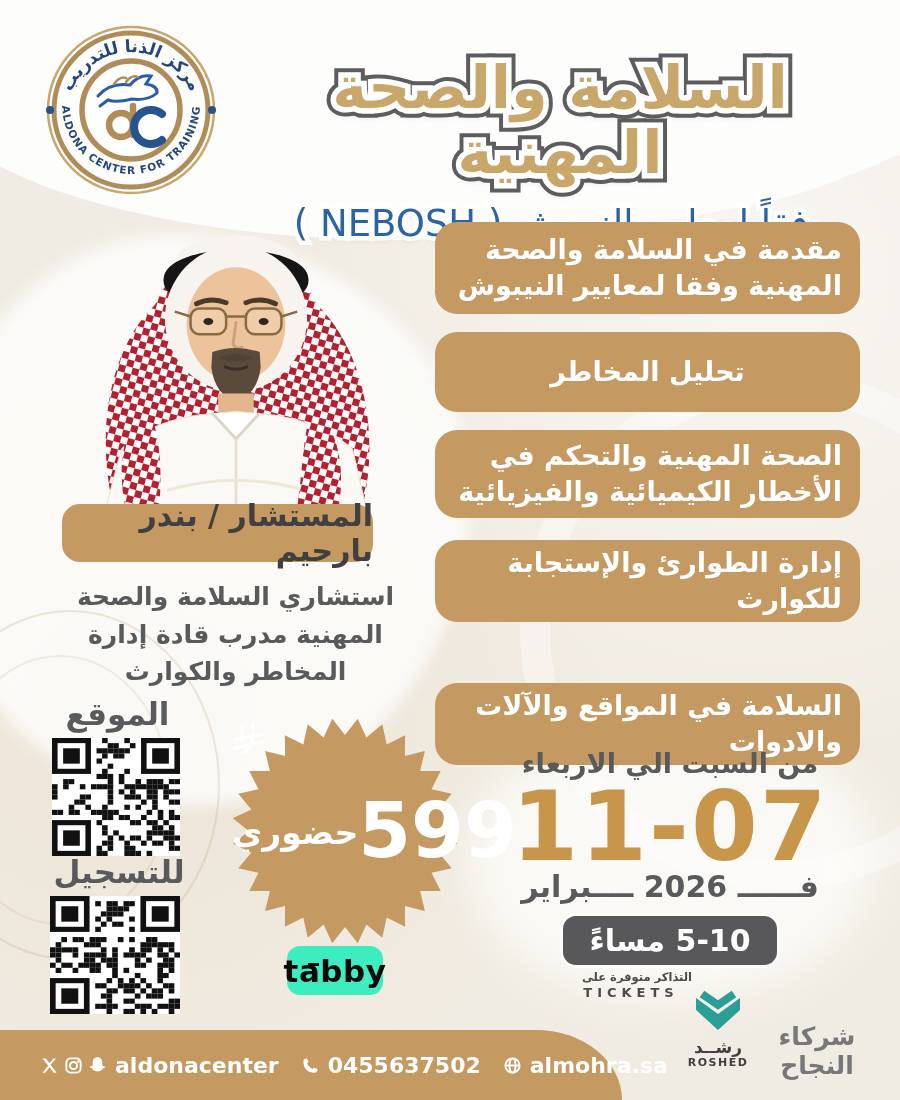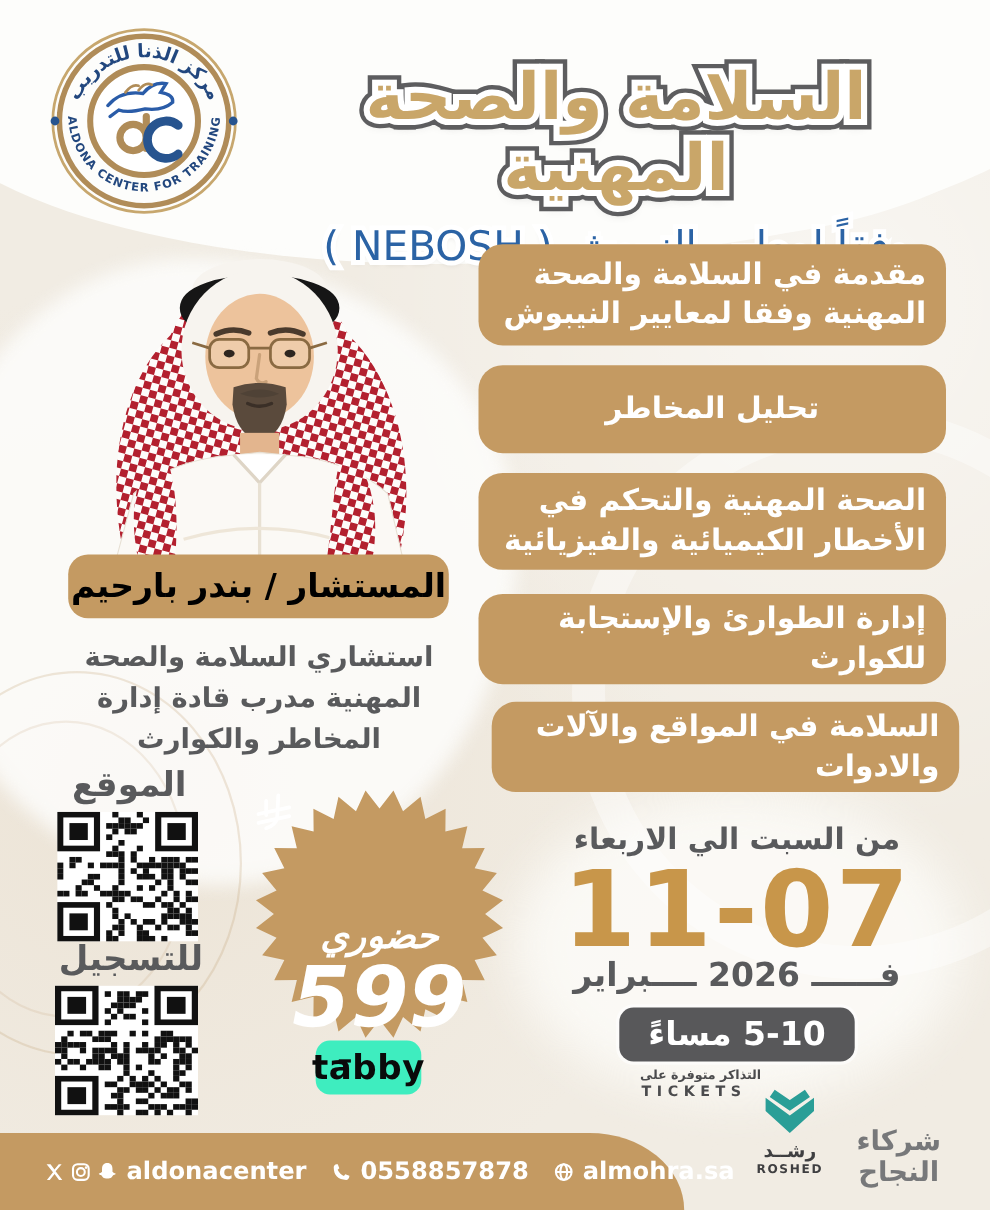--- a/index.html
+++ b/index.html
@@ -32,47 +32,47 @@
   .title{margin:16px;font-size:59px;font-weight:800;line-height:1.1;position:relative;z-index:0;color:#c9a669;direction:rtl;}
   .title::before,.title::after{content:attr(data-text);position:absolute;left:0;right:0;top:0;}
   .title::before{color:#fff;-webkit-text-stroke:11px #ffffff;z-index:-1;}
   .title::after{color:#5d5d5f;-webkit-text-stroke:19px #5d5d5f;z-index:-2;text-shadow:0 5px 10px rgba(60,60,60,.35);}
   .subtitle{margin:0 0 0;font-size:37px;font-weight:400;position:relative;z-index:0;color:#2b63a5;direction:rtl;}
   .subtitle::before{content:attr(data-text);position:absolute;left:0;right:0;top:0;color:#fff;
                     -webkit-text-stroke:9px #ffffff;z-index:-1;text-shadow:0 3px 6px rgba(0,0,0,.18);}
 
   
   .photo{position:absolute;left:48px;top:202px;width:376px;height:306px;}
-  .presenter-name{position:absolute;left:62px;top:504px;width:346px;height:58px;background:#c49a62;border-radius:18px;
-                  color:#000000;font-size:30px;font-weight:800;display:flex;align-items:center;justify-content:center;direction:rtl;}
+  .presenter-name{position:absolute;left:62px;top:504px;width:311px;height:58px;background:#c49a62;border-radius:18px;
+                  color:#404040;font-size:30px;font-weight:800;display:flex;align-items:center;justify-content:center;direction:rtl;}
   .presenter-desc{position:absolute;left:38px;top:578px;width:395px;text-align:center;direction:rtl;
                   color:#595a5c;font-size:25px;line-height:1.5;font-weight:600;}
 
   
   .topic{position:absolute;left:435px;width:425px;background:#c49a62;border-radius:22px;color:#fff;
          font-weight:700;font-size:27px;line-height:1.35;display:flex;align-items:center;justify-content:center;
          text-align:right;padding:6px 18px;direction:rtl;}
   .topic.t1{top:222px;height:92px;}
   .topic.t2{top:332px;height:80px;}
   .topic.t3{top:430px;height:88px;}
   .topic.t4{top:540px;height:82px;}
-  .topic.t5{top:638px;height:82px;margin-left:12px;}
+  .topic.t5{top:683px;height:82px;}
 
   
   .qr-label{position:absolute;color:#595a5c;font-size:31px;font-weight:800;text-align:center;direction:rtl;}
   .loc-label{left:50px;top:696px;width:135px;}
   .reg-label{left:44px;top:854px;width:150px;}
   .qr{position:absolute;z-index:2;}
   .qr1{left:52px;top:738px;width:128px;height:118px;}
   .qr2{left:50px;top:896px;width:130px;height:118px;}
 
   
   .burst{position:absolute;left:232px;top:718px;width:226px;height:226px;}
   .burst svg{position:absolute;inset:0;}
-  .burst-content{position:absolute;inset:0;display:flex;flex-direction:column;align-items:center;justify-content:flex-end;color:#fff;font-style:italic;}
+  .burst-content{position:absolute;inset:0;display:flex;flex-direction:row;align-items:center;justify-content:space-between;color:#fff;}
   .price-mode{font-size:33px;font-weight:800;margin-top:2px;direction:rtl;}
   .price-amount{font-size:76px;font-weight:800;line-height:.98;}
   .sar-icon{margin-top:3px;}
   .tabby{position:absolute;left:287px;top:946px;width:96px;height:49px;background:#3eedbf;border-radius:13px;
          display:flex;align-items:center;justify-content:center;color:#0a0a0a;font-size:31px;font-weight:800;letter-spacing:.5px;}
   .tabby::after{content:"";position:absolute;left:21px;top:17px;width:11px;height:3px;background:#0a0a0a;}
 
   
   .schedule{position:absolute;left:470px;top:748px;width:400px;text-align:center;}
   .sched-days{color:#595a5c;font-size:27px;font-weight:700;direction:rtl;}
@@ -578,21 +578,21 @@
         <svg width="19" height="19" viewBox="0 0 16 16">
           <path d="M8 1C5.2 1 4 3 4 5.5v2.2c-.8.9-1.7 1-2.3 1.4-.4.3.1.8.8 1 .5.2 1.1.3 1.3.8.2.4.5.9 1 1.2.8.5 1.9.9 3.2.9s2.4-.4 3.2-.9c.5-.3.8-.8 1-1.2.2-.5.8-.6 1.3-.8.7-.2 1.2-.7.8-1-.6-.4-1.5-.5-2.3-1.4V5.5C12 3 10.8 1 8 1z" fill="#fff"></path>
         </svg>
       </span>
       <span>aldonacenter</span>
     </div>
     <div class="fgroup">
       <svg width="19" height="19" viewBox="0 0 16 16">
         <path d="M4.2 2.1 C3 2.3 2 3.2 2 4.4 2 10.6 5.4 14 11.6 14 12.8 14 13.7 13 13.9 11.8 L14 10.9 10.9 9.7 9.8 11 C8 10.3 5.7 8 5 6.2 L6.3 5.1 5.1 2 Z" fill="#fff"></path>
       </svg>
-      <span>0558857878</span>
+      <span>0455637502</span>
     </div>
     <div class="fgroup">
       <svg width="19" height="19" viewBox="0 0 16 16" fill="none" stroke="#fff" stroke-width="1.6">
         <circle cx="8" cy="8" r="6"></circle>
         <path d="M2 8 L14 8"></path>
         <ellipse cx="8" cy="8" rx="2.6" ry="6"></ellipse>
       </svg>
       <span>almohra.sa</span>
     </div>
   </footer>

